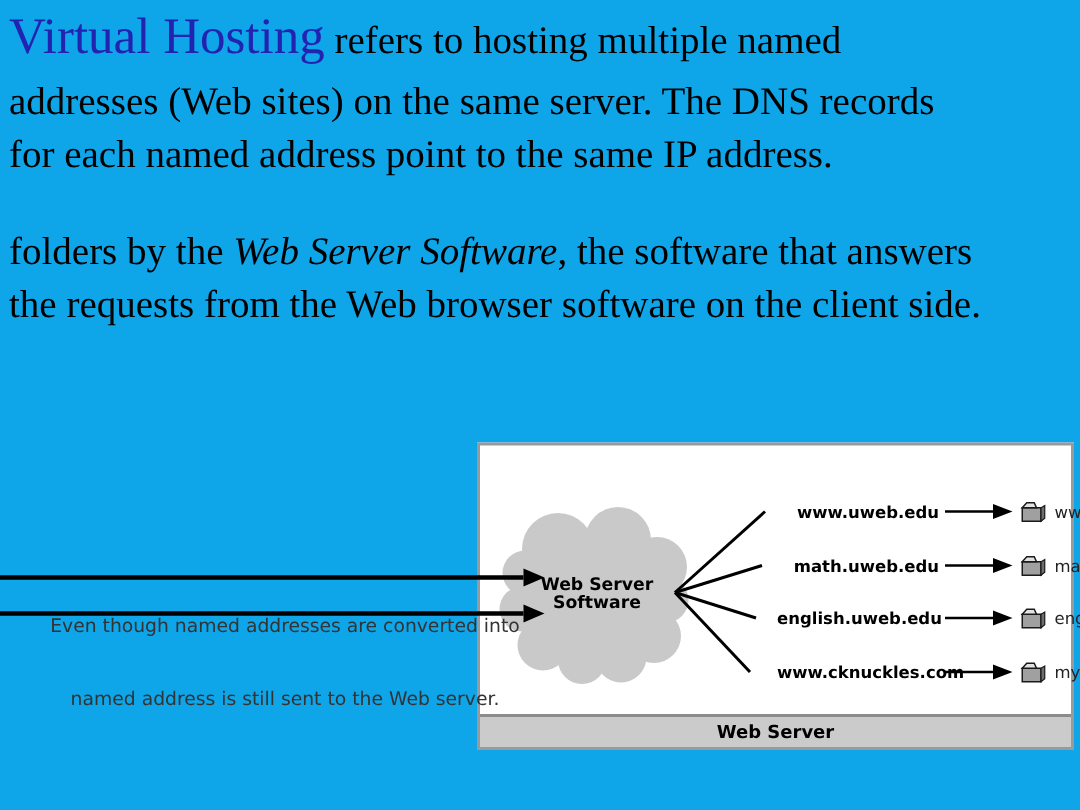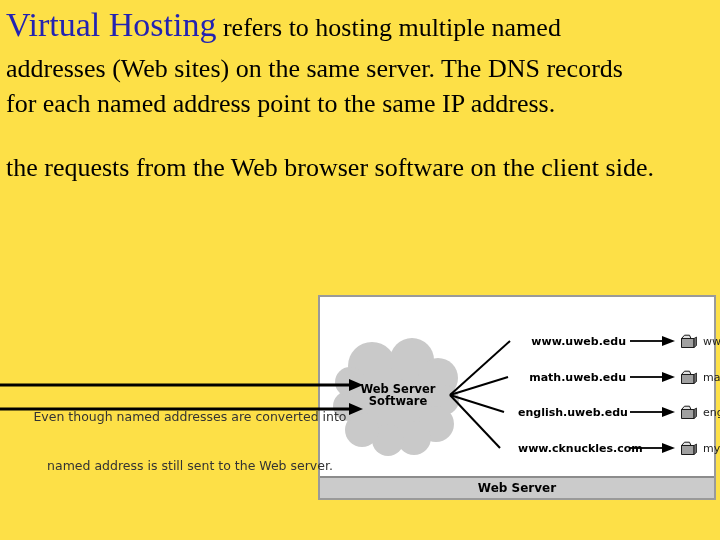--- a/index.html
+++ b/index.html
@@ -1,21 +1,21 @@
 <!DOCTYPE html>
 <html><head>
 <meta charset="utf-8">
 <style>
   * { margin: 0; padding: 0; box-sizing: border-box; }
   html, body { background: #ffffff; }
   .slide {
     position: relative;
     width: 720px;
     height: 540px;
-    background: #fde047;
+    background: #0ea5e9;
     overflow: hidden;
     font-family: "Liberation Serif", serif;
   }
 
   
   .para { position: absolute; left: 6px; width: 710px; color: #000; }
   .p1 { top: 2px; }
   .p2 { top: 150px; }
   .line { font-size: 26px; line-height: 35px; white-space: nowrap; }
   .line-big { line-height: 46px; }
@@ -102,20 +102,23 @@
 
   <div class="para p1">
     <div class="line line-big">
       <span class="slide-title">Virtual Hosting</span><span class="body-txt"> refers to hosting multiple named</span>
     </div>
     <div class="line">addresses (Web sites) on the same server. The DNS records</div>
     <div class="line">for each named address point to the same IP address.</div>
   </div>
 
   <div class="para p2">
+    <div class="line">
+      <span>folders by the </span><span class="italic">Web Server Software</span><span>, the software that answers</span>
+    </div>
     <div class="line">the requests from the Web browser software on the client side.</div>
   </div>
 
   <div class="panel">
     <div class="server-bar">
       <span>Web Server</span>
     </div>
   </div>
 
   <svg class="overlay" viewBox="0 0 720 540">

